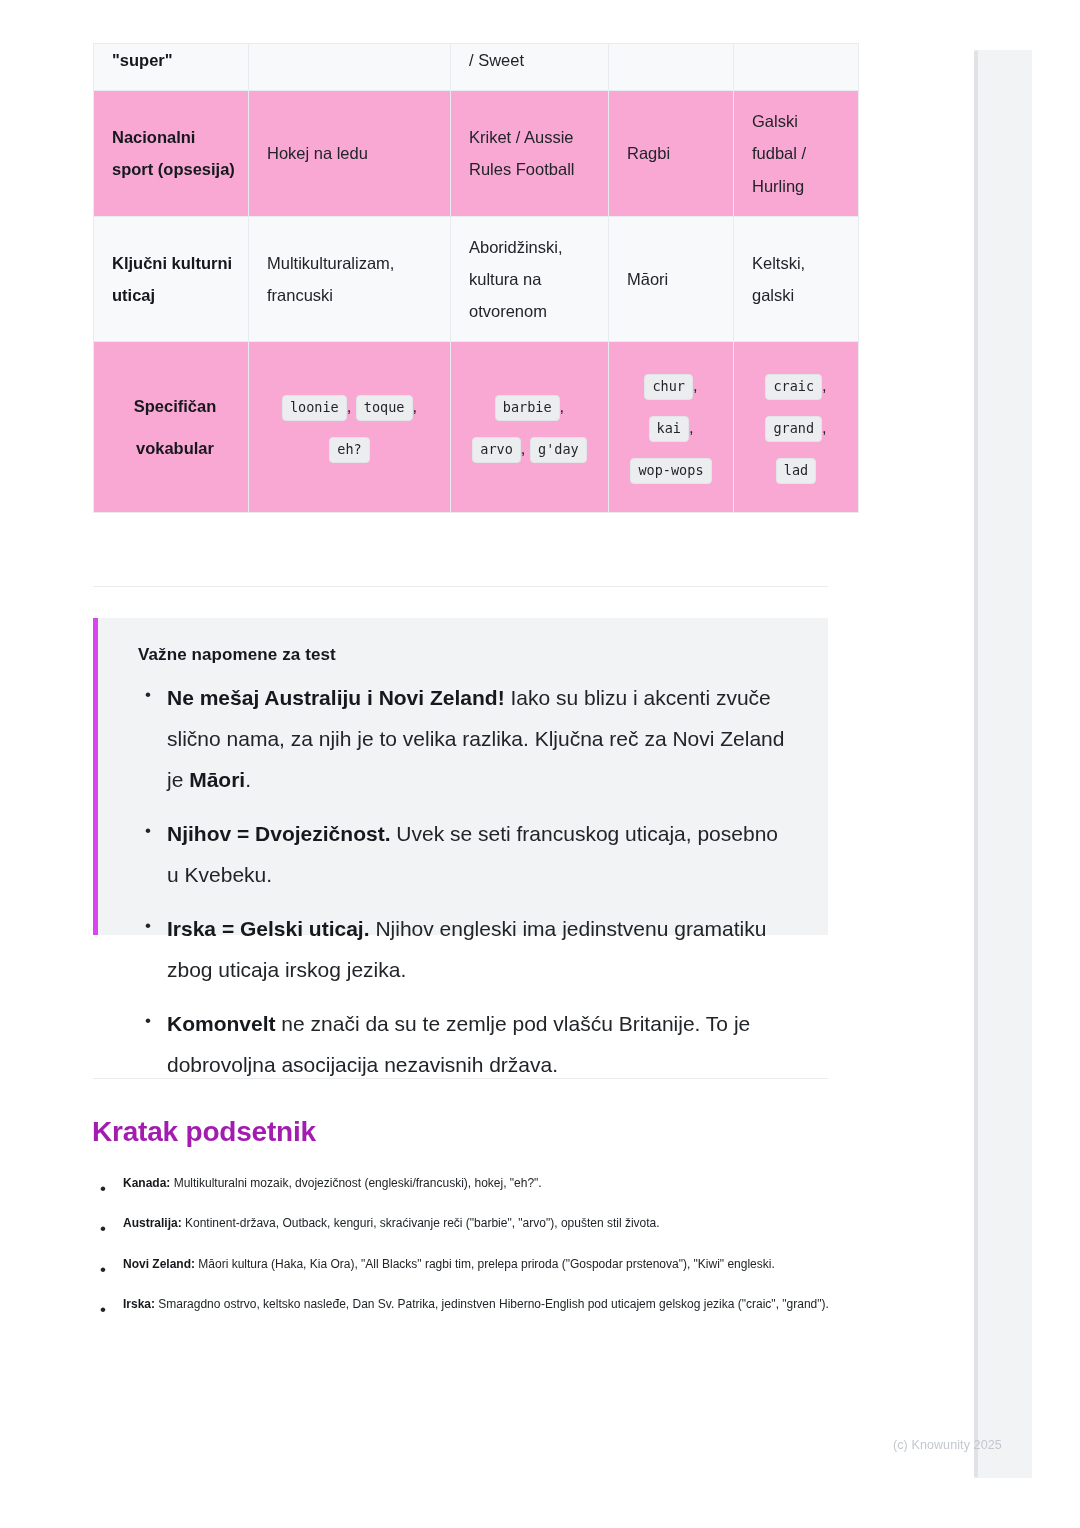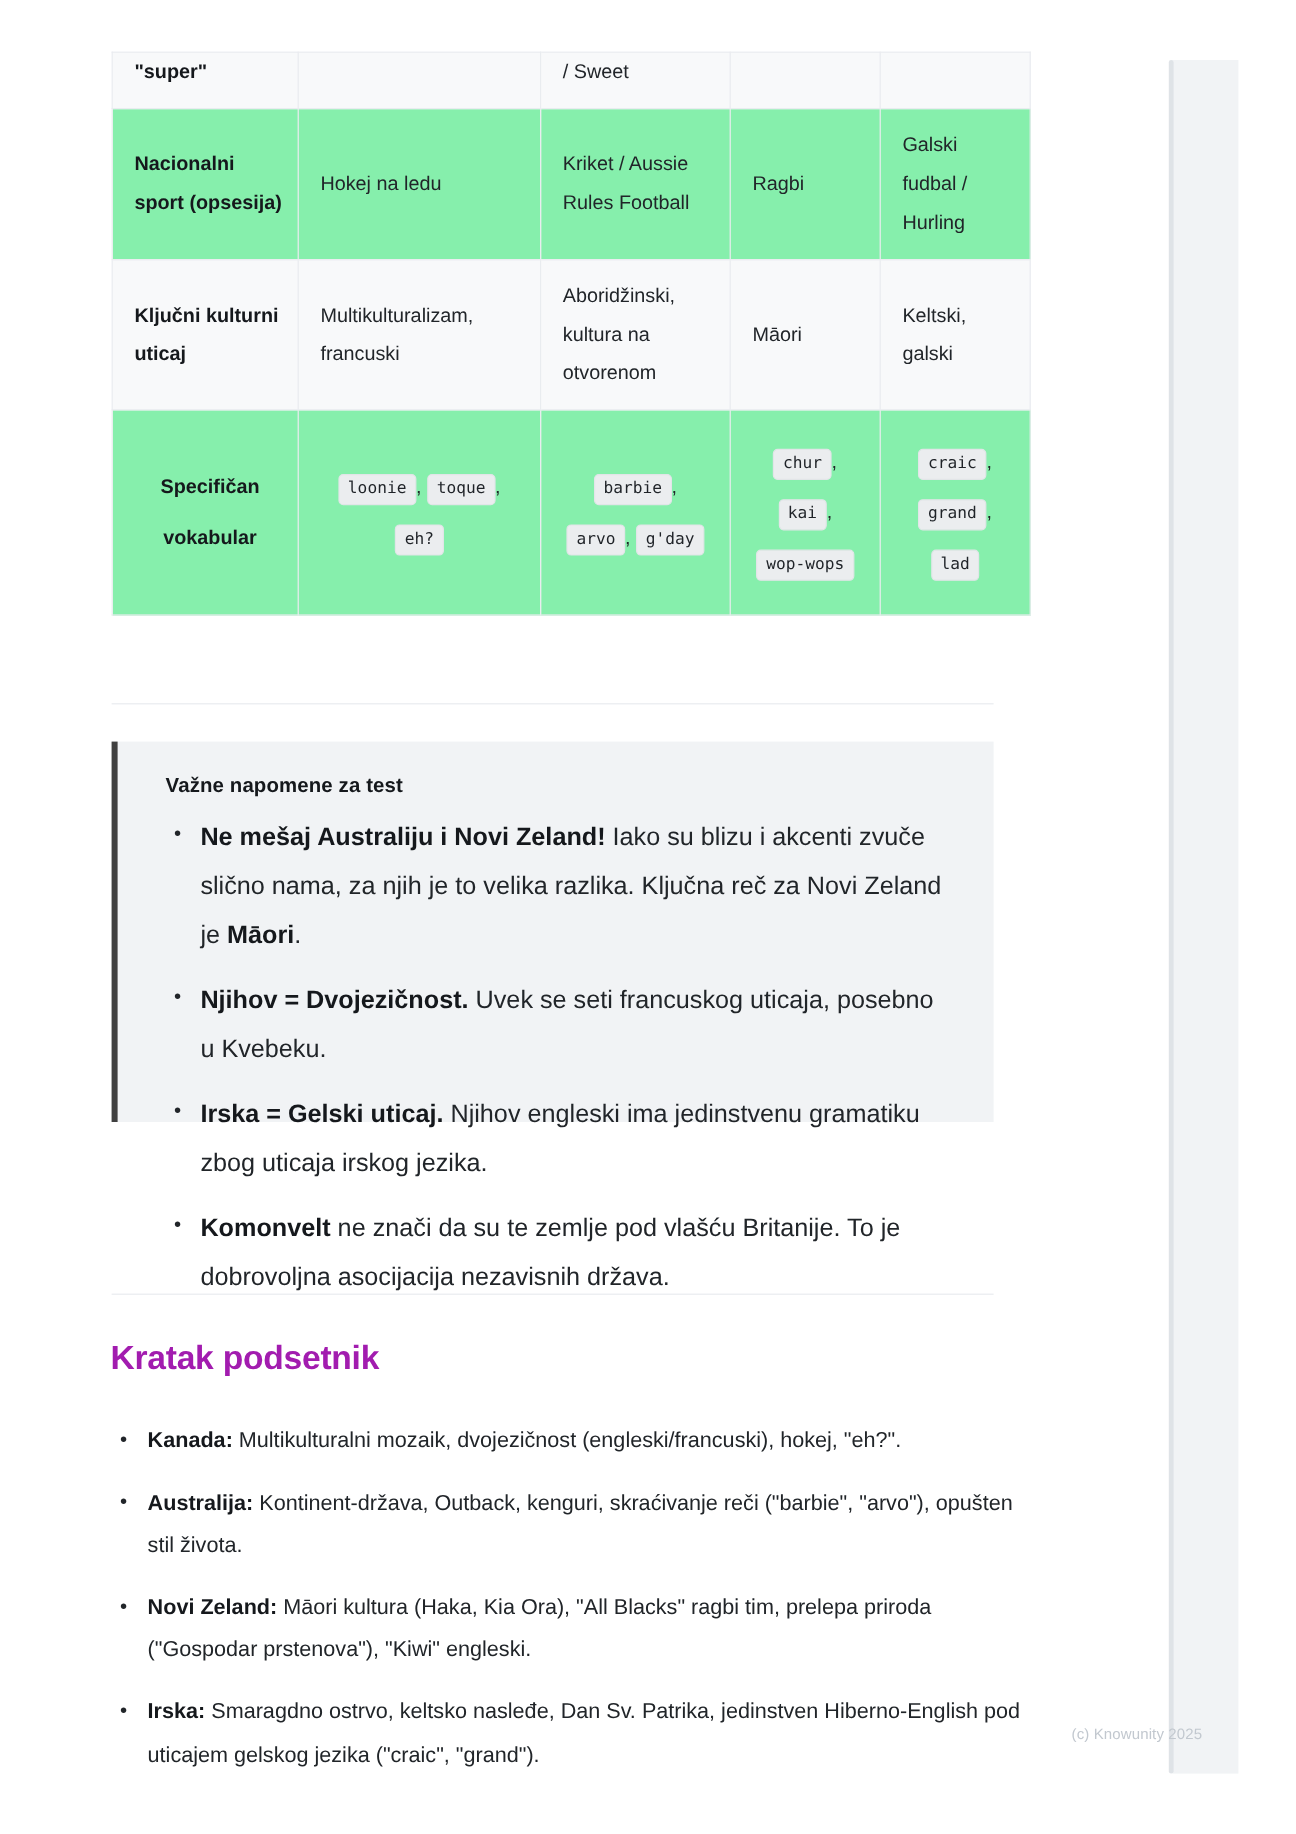--- a/index.html
+++ b/index.html
@@ -62,21 +62,21 @@
   #compare-table col.c4 { width: 125px; }
 
   #compare-table td {
     border: 1px solid #e9ecef;
     padding: 14px 18px;
     vertical-align: middle;
     line-height: 1.95;
     color: #212529;
   }
   #compare-table tr.shaded td { background: #f8f9fa; }
-  #compare-table tr.plain  td { background: #86efac; }
+  #compare-table tr.plain  td { background: #f9a8d4; }
   #compare-table td.rowhead {
     font-weight: bold;
     color: #15181c;
     padding-right: 10px;
   }
   #compare-table tr.clipped td { padding-top: 0; padding-bottom: 14px; }
   #compare-table tr.vocab td { padding-top: 22px; padding-bottom: 22px; line-height: 2.55; text-align: center; }
 
   
   .chip {
@@ -107,21 +107,21 @@
   #divider-2 { top: 1078px; }
 
   
   #callout {
     position: absolute;
     left: 93px;
     top: 618px;
     width: 735px;
     height: 317px;
     background: #f1f3f5;
-    border-left: 5px solid #404040;
+    border-left: 5px solid #d946ef;
     padding: 27px 34px 10px 40px;
   }
   #callout-title {
     font-size: 17px;
     font-weight: bold;
     color: #15181c;
     margin: 0 0 5px 0;
     letter-spacing: .1px;
   }
   #callout-list {
@@ -161,24 +161,24 @@
     position: absolute;
     left: 92px;
     top: 1168px;
     width: 760px;
     margin: 0;
     padding-left: 31px;
     list-style: none;
   }
   #summary-list > li {
     position: relative;
-    font-size: 18px;
+    font-size: 12px;
     line-height: 1.95;
     color: #212529;
-    margin: 15px 0 17px 0;
+    margin: 4px 0 17px 0;
   }
   #summary-list > li:before {
     content: "•";
     position: absolute;
     left: -23px;
     top: 0;
     color: #212529;
     font-size: 17px;
   }
   #summary-list b { font-weight: bold; color: #15181c; }

